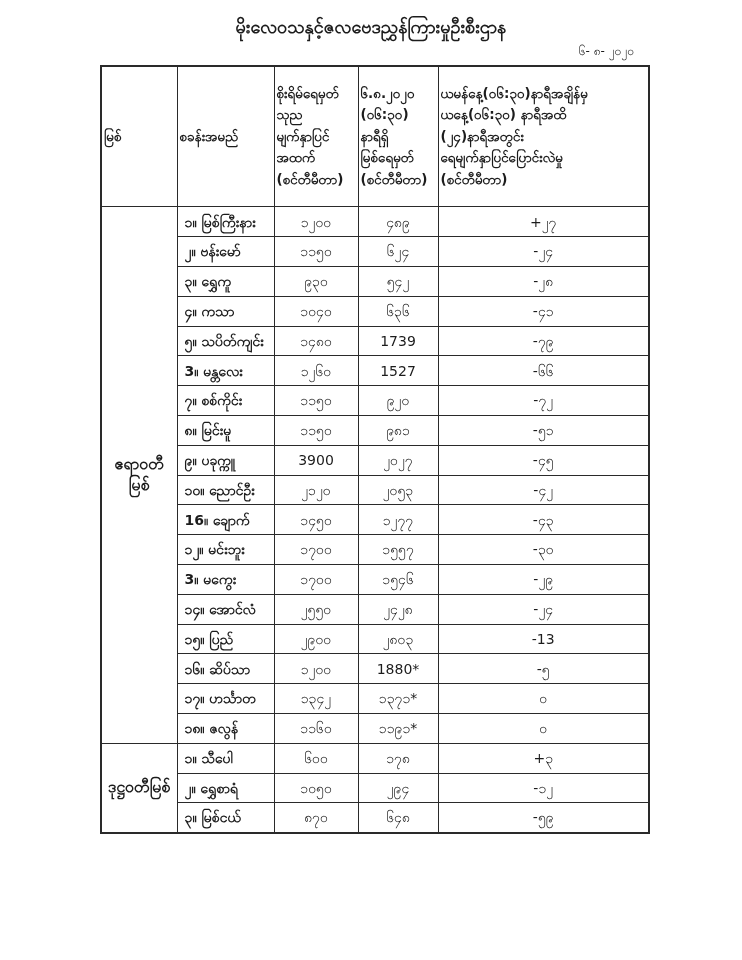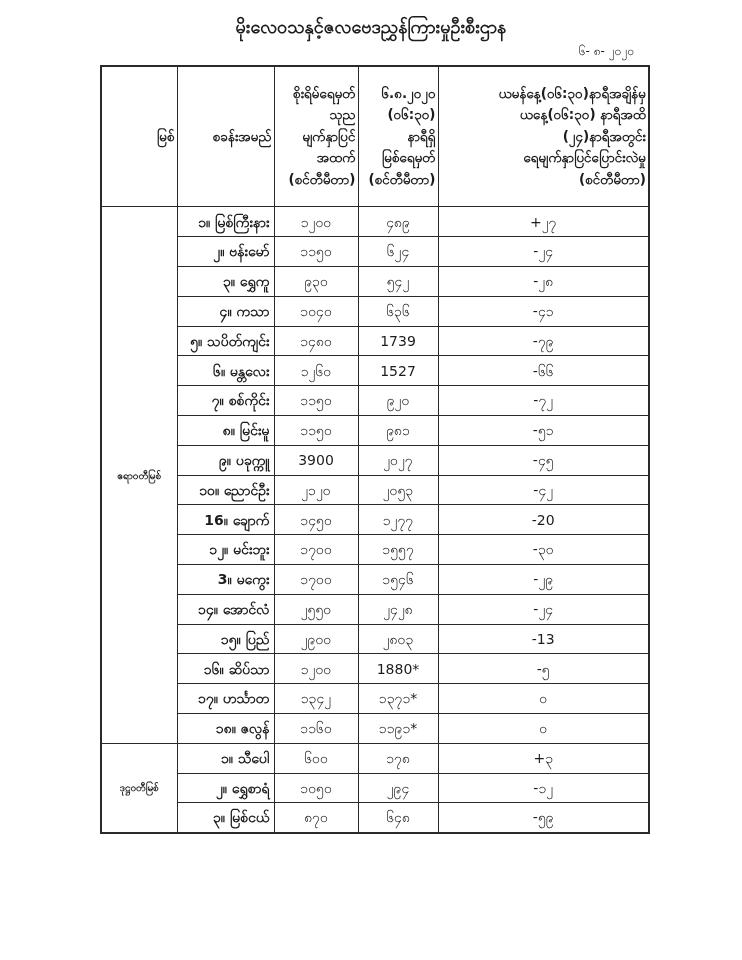--- a/index.html
+++ b/index.html
@@ -49,43 +49,43 @@
     border: 2px solid #2a2a2a;
   }
   col.c-river   { width: 76px; }
   col.c-station { width: 97px; }
   col.c-danger  { width: 84px; }
   col.c-current { width: 80px; }
   col.c-change  { width: 211px; }
   th {
     font-weight: bold;
     font-size: 13.5px;
-    text-align: right;
+    text-align: left;
     vertical-align: middle;
     padding: 4px 2px;
     line-height: 1.6;
   }
   th.multiline {
     white-space: pre-line;
   }
   thead tr { height: 141px; }
   tbody tr { height: 29.8px; }
   tbody td {
     font-size: 14px;
     vertical-align: middle;
     padding: 1px 4px;
     line-height: 1.3;
   }
   td.river-cell {
     text-align: center;
     font-weight: bold;
-    font-size: 10px;
+    font-size: 16px;
   }
   td.station-cell {
-    text-align: right;
+    text-align: left;
     padding-left: 7px;
     font-weight: bold;
   }
   td.num-cell {
     text-align: center;
   }
 </style>
 </head>
 <body>
 
@@ -150,21 +150,21 @@
           <td class="num-cell">၆၃၆</td>
           <td class="num-cell">-၄၁</td>
         </tr>
         <tr>
           <td class="station-cell">၅။ သပိတ်ကျင်း</td>
           <td class="num-cell">၁၄၈၀</td>
           <td class="num-cell">1739</td>
           <td class="num-cell">-၇၉</td>
         </tr>
         <tr>
-          <td class="station-cell">၆။ မန္တလေး</td>
+          <td class="station-cell">3။ မန္တလေး</td>
           <td class="num-cell">၁၂၆၀</td>
           <td class="num-cell">1527</td>
           <td class="num-cell">-၆၆</td>
         </tr>
         <tr>
           <td class="station-cell">၇။ စစ်ကိုင်း</td>
           <td class="num-cell">၁၁၅၀</td>
           <td class="num-cell">၉၂၀</td>
           <td class="num-cell">-၇၂</td>
         </tr>
@@ -183,21 +183,21 @@
         <tr>
           <td class="station-cell">၁၀။ ညောင်ဦး</td>
           <td class="num-cell">၂၁၂၀</td>
           <td class="num-cell">၂၀၅၃</td>
           <td class="num-cell">-၄၂</td>
         </tr>
         <tr>
           <td class="station-cell">16။ ချောက်</td>
           <td class="num-cell">၁၄၅၀</td>
           <td class="num-cell">၁၂၇၇</td>
-          <td class="num-cell">-20</td>
+          <td class="num-cell">-၄၃</td>
         </tr>
         <tr>
           <td class="station-cell">၁၂။ မင်းဘူး</td>
           <td class="num-cell">၁၇၀၀</td>
           <td class="num-cell">၁၅၅၇</td>
           <td class="num-cell">-၃၀</td>
         </tr>
         <tr>
           <td class="station-cell">3။ မကွေး</td>
           <td class="num-cell">၁၇၀၀</td>

